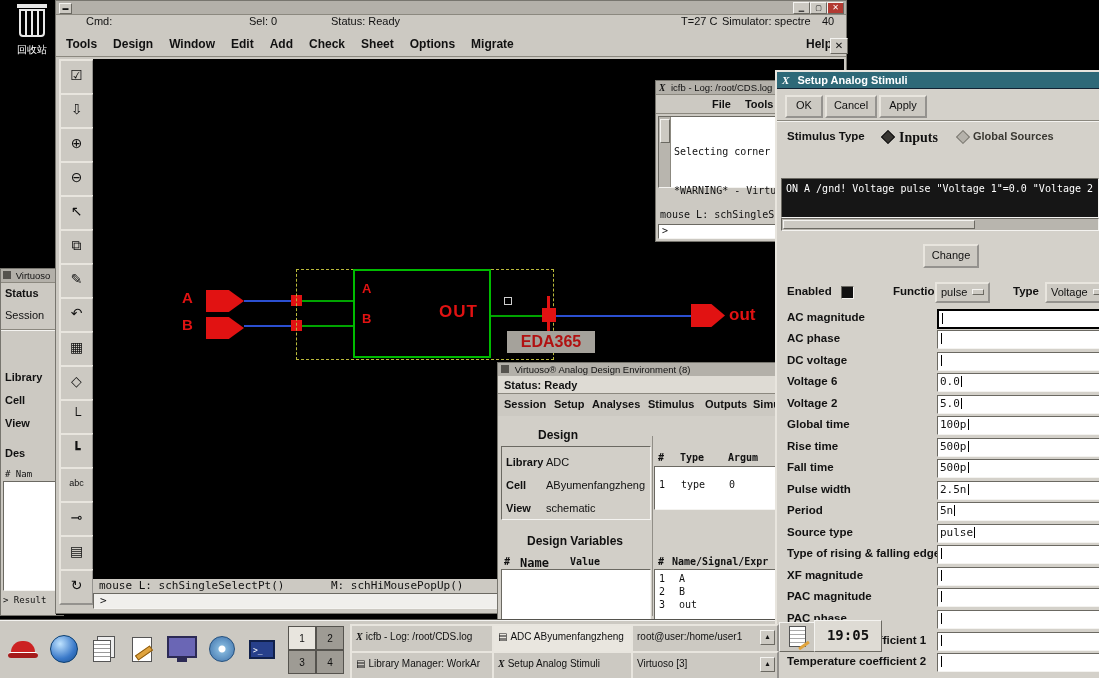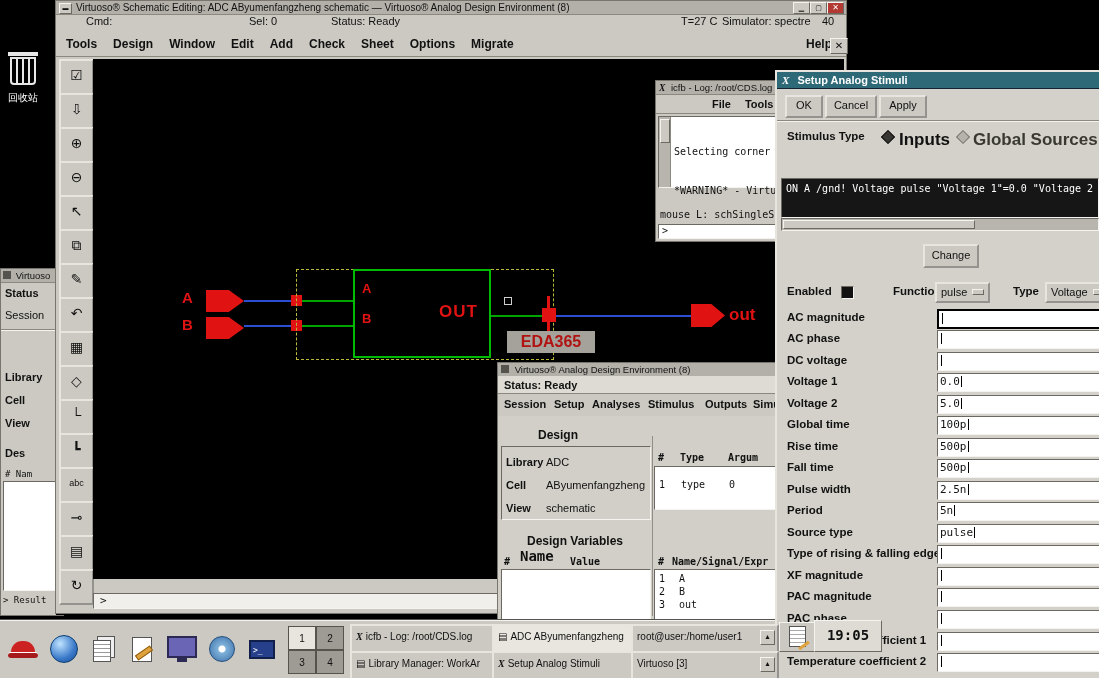--- a/index.html
+++ b/index.html
@@ -43,21 +43,21 @@
   .pin{clip-path:polygon(0 0,60% 0,100% 50%,60% 100%,0 100%);background:#e11212;}
   .wire{position:absolute;height:2px;}
   .redsq{position:absolute;background:#e11212;}
   .sch-label{position:absolute;color:#e11212;font-weight:bold;}
 </style>
 </head>
 <body>
 
 <div id="screen">
 
-  <div class="abs" style="left:8px;top:4px;width:48px;text-align:left;margin-top:48px;">
+  <div class="abs" style="left:8px;top:4px;width:48px;text-align:center;">
     <div style="display:inline-block;">
       <div style="width:30px;height:4px;background:#e8e8e8;margin:0 auto 1px;"></div>
       <div style="width:22px;height:24px;margin:0 auto;border:2px solid #e8e8e8;border-radius:0 0 4px 4px;background:repeating-linear-gradient(90deg,transparent 0 4px,#e8e8e8 4px 6px);"></div>
     </div>
     <div style="color:#fff;font-size:10px;margin-top:2px;">回收站</div>
   </div>
 
   <div class="abs win" style="left:0;top:268px;width:62px;height:346px;z-index:1;">
     <div class="tb nowrap">
       <span style="display:inline-block;width:8px;height:8px;background:#55534e;margin:2px 2px 0 2px;vertical-align:top;"></span>
@@ -72,21 +72,20 @@
     <div class="abs b" style="left:4px;top:178px;font-size:11px;">Des</div>
     <div class="abs mono" style="left:4px;top:200px;font-size:9px;">#  Nam</div>
     <div class="abs sunken" style="left:2px;top:212px;width:56px;height:108px;background:#fff;"></div>
     <div class="abs mono nowrap" style="left:2px;top:326px;font-size:9px;width:58px;">&gt; Result</div>
   </div>
 
   <div class="abs win" style="left:55px;top:0;width:790px;height:612px;z-index:2;">
 
     <div class="tb nowrap">
       <span class="raised" style="position:absolute;left:3px;top:2px;width:11px;height:9px;font-size:6px;line-height:8px;text-align:center;">▬</span>
-      <span class="abs nowrap" style="left:20px;width:700px;font-size:10px;">Virtuoso® Schematic Editing: ADC AByumenfangzheng schematic — Virtuoso® Analog Design Environment (8)</span>
       <span class="raised abs" style="left:737px;top:1px;width:15px;height:10px;font-size:7px;line-height:9px;text-align:center;">▁</span>
       <span class="raised abs" style="left:754px;top:1px;width:15px;height:10px;font-size:7px;line-height:9px;text-align:center;">▢</span>
       <span class="raised abs" style="left:771px;top:1px;width:15px;height:10px;font-size:8px;line-height:9px;text-align:center;background:#b23a32;color:#fff;">✕</span>
     </div>
 
     <div class="abs" style="left:0;top:14px;width:790px;height:16px;font-size:11px;">
       <span class="abs" style="left:30px;">Cmd:</span>
       <span class="abs" style="left:193px;">Sel: 0</span>
       <span class="abs" style="left:275px;">Status: Ready</span>
       <span class="abs" style="left:625px;">T=27 C</span>
@@ -152,20 +151,24 @@
       <div class="redsq" style="left:454px;top:237px;width:3px;height:38px;"></div>
       <div class="redsq" style="left:449px;top:249px;width:14px;height:14px;"></div>
       <div class="abs" style="left:411px;top:238px;width:6px;height:6px;border:1px solid #cfcfcf;"></div>
 
       <div class="abs" style="left:414px;top:272px;width:88px;height:22px;background:#a5a29b;color:#b11111;font-weight:bold;font-size:16px;text-align:center;line-height:22px;">EDA365</div>
 
       <div class="abs pin" style="left:598px;top:245px;width:34px;height:23px;"></div>
       <div class="sch-label" style="left:636px;top:246px;font-size:17px;">out</div>
     </div>
 
+    <div class="abs mono" style="left:37px;top:578px;width:751px;height:14px;font-size:11px;background:#ccc9c2;">
+      <span class="abs" style="left:6px;">mouse L: schSingleSelectPt()</span>
+      <span class="abs" style="left:238px;">M: schHiMousePopUp()</span>
+    </div>
     <div class="abs mono sunken" style="left:37px;top:592px;width:749px;height:14px;font-size:11px;background:#f0efec;">
       <span class="abs" style="left:6px;">&gt;</span>
     </div>
   </div>
 
   <div class="abs raised" style="left:830px;top:38px;width:16px;height:14px;z-index:2;text-align:center;font-size:10px;line-height:13px;">✕</div>
 
   <div class="abs win" style="left:655px;top:80px;width:200px;height:160px;z-index:3;">
     <div class="tb nowrap">
       <span style="font-family:'Liberation Serif','DejaVu Serif',serif;font-style:italic;font-weight:bold;padding:0 3px;">X</span>
@@ -220,21 +223,21 @@
       <div class="abs mono b" style="left:160px;top:36px;font-size:10px;">#</div>
       <div class="abs mono b" style="left:182px;top:36px;font-size:10px;">Type</div>
       <div class="abs mono b nowrap" style="left:230px;top:36px;width:168px;font-size:10px;">Argum</div>
       <div class="abs sunken" style="left:156px;top:50px;width:240px;height:42px;background:#fff;">
         <span class="abs mono" style="left:4px;top:12px;font-size:10px;">1</span>
         <span class="abs mono" style="left:26px;top:12px;font-size:10px;">type</span>
         <span class="abs mono" style="left:74px;top:12px;font-size:10px;">0</span>
       </div>
       <div class="abs b" style="left:29px;top:118px;font-size:12px;">Design Variables</div>
       <div class="abs mono b" style="left:6px;top:140px;font-size:10px;">#</div>
-      <div class="abs mono b" style="left:22px;top:132px;font-size:14px;">Name</div>
+      <div class="abs mono b" style="left:22px;top:140px;font-size:12px;">Name</div>
       <div class="abs mono b" style="left:72px;top:140px;font-size:10px;">Value</div>
       <div class="abs sunken" style="left:3px;top:153px;width:148px;height:56px;background:#fff;"></div>
       <div class="abs mono b" style="left:160px;top:140px;font-size:10px;">#</div>
       <div class="abs mono b nowrap" style="left:174px;top:140px;width:220px;font-size:10px;">Name/Signal/Expr</div>
       <div class="abs sunken" style="left:156px;top:153px;width:240px;height:56px;background:#fff;">
         <span class="abs mono" style="left:4px;top:3px;font-size:10px;">1</span>
         <span class="abs mono" style="left:24px;top:3px;font-size:10px;">A</span>
         <span class="abs mono" style="left:4px;top:16px;font-size:10px;">2</span>
         <span class="abs mono" style="left:24px;top:16px;font-size:10px;">B</span>
         <span class="abs mono" style="left:4px;top:29px;font-size:10px;">3</span>
@@ -249,23 +252,23 @@
       <span>Setup Analog Stimuli</span>
     </div>
     <div class="btn abs" style="left:8px;top:23px;width:34px;height:19px;line-height:17px;">OK</div>
     <div class="btn abs" style="left:48px;top:23px;width:48px;height:19px;line-height:17px;">Cancel</div>
     <div class="btn abs" style="left:102px;top:23px;width:44px;height:19px;line-height:17px;">Apply</div>
     <div class="abs" style="left:0;top:48px;width:324px;border-top:1px solid #8b887f;border-bottom:1px solid #f4f3f0;"></div>
 
     <div class="abs" style="left:0;top:56px;width:324px;height:18px;">
       <span class="abs b" style="left:10px;top:2px;font-size:11.5px;">Stimulus Type</span>
       <span class="diamond abs" style="left:106px;top:4px;background:#383632;border:1px solid #111;"></span>
-      <span class="abs b" style="left:122px;top:2px;font-size:17px;">Inputs</span>
+      <span class="abs b" style="left:122px;top:2px;font-size:14px;font-family:Liberation Serif, serif;">Inputs</span>
       <span class="diamond abs" style="left:181px;top:4px;background:#b5b2ab;border:1px solid #7a7870;"></span>
-      <span class="abs b" style="left:196px;top:2px;font-size:17px;color:#3a3832;">Global Sources</span>
+      <span class="abs b" style="left:196px;top:2px;font-size:11px;color:#3a3832;">Global Sources</span>
     </div>
 
     <div class="abs sunken mono" style="left:4px;top:106px;width:316px;height:36px;background:#161616;color:#fff;font-size:10px;line-height:16px;padding-top:2px;overflow:hidden;">
       <div class="nowrap" style="padding-left:4px;">ON   A /gnd! Voltage pulse "Voltage 1"=0.0 "Voltage 2</div>
     </div>
     <div class="abs sunken" style="left:4px;top:146px;width:316px;height:11px;background:#b8b5ae;">
       <div class="raised" style="position:absolute;left:1px;top:1px;width:190px;height:7px;"></div>
     </div>
     <div class="btn abs" style="left:146px;top:172px;width:52px;height:20px;line-height:18px;">Change</div>
 
@@ -284,21 +287,21 @@
       </div>
     <div class="stim-row" style="top:258px;">
         <span class="stim-label">AC phase</span>
         <span class="stim-input"><span></span><i class="caret"></i></span>
       </div>
     <div class="stim-row" style="top:280px;">
         <span class="stim-label">DC voltage</span>
         <span class="stim-input"><span></span><i class="caret"></i></span>
       </div>
     <div class="stim-row" style="top:301px;">
-        <span class="stim-label">Voltage 1</span>
+        <span class="stim-label">Voltage 6</span>
         <span class="stim-input"><span>0.0</span><i class="caret"></i></span>
       </div>
     <div class="stim-row" style="top:323px;">
         <span class="stim-label">Voltage 2</span>
         <span class="stim-input"><span>5.0</span><i class="caret"></i></span>
       </div>
     <div class="stim-row" style="top:344px;">
         <span class="stim-label">Global time</span>
         <span class="stim-input"><span>100p</span><i class="caret"></i></span>
       </div>

